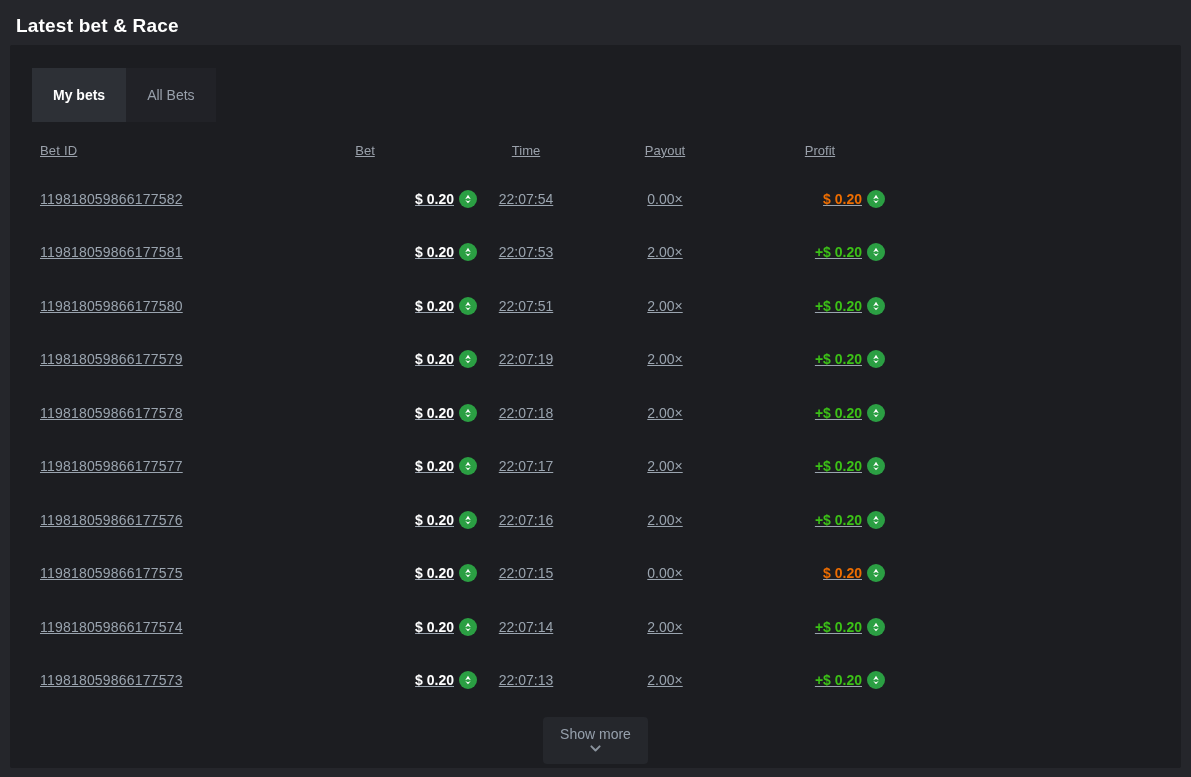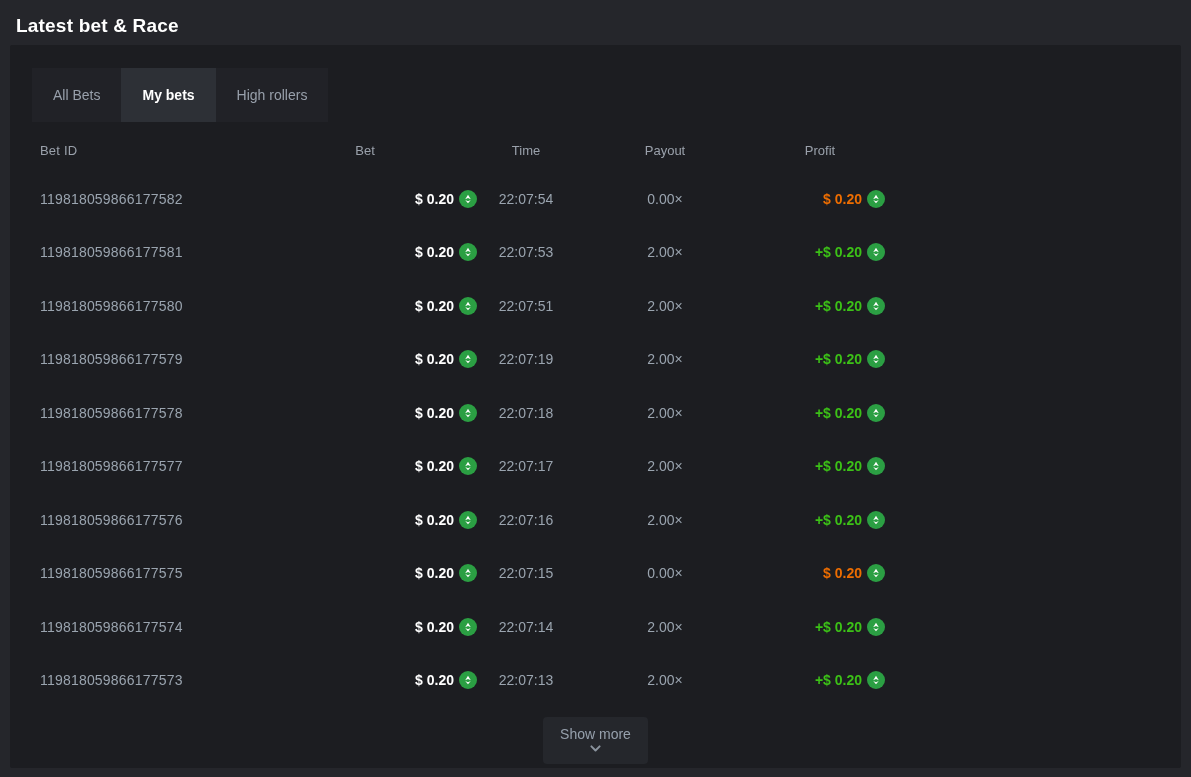--- a/index.html
+++ b/index.html
@@ -38,21 +38,21 @@
   }
   
   .thead,.row{
     display:grid;
     grid-template-columns:230px 207px 98px 180px 130px 1fr;
     align-items:center;
     padding:0 0 0 10px;
   }
   .thead{height:44px;margin-top:6px;color:#9aa1ab;font-size:13px;}
   .row{height:53.5px;color:#9aa4af;font-size:14px;cursor:pointer;}
-  .cell{min-width:0;}
+  .cell{min-width:0;text-decoration:underline;}
   .c-betid{text-align:left;letter-spacing:.2px;}
   .c-bet{display:flex;justify-content:flex-end;align-items:center;gap:5px;text-align:right;}
   .thead .c-bet{display:block;text-align:center;padding-right:17px;}
   .c-time{text-align:center;}
   .c-payout{text-align:center;}
   .c-profit{display:flex;justify-content:flex-end;align-items:center;gap:5px;}
   .thead .c-profit{display:block;text-align:center;}
   .bet-amount{color:#ffffff;font-weight:700;}
   .profit-amount{font-weight:700;}
   .profit-amount.win{color:var(--profit-win);}
@@ -74,28 +74,25 @@
 </head>
 <body>
 
 <div class="page-header">
   <span class="page-title">Latest bet &amp; Race</span>
 </div>
 
 <div class="panel">
 
   <div class="tabs">
+    <div class="tab active">
+      <span>My bets</span>
+    </div>
     <div class="tab">
       <span>All Bets</span>
-    </div>
-    <div class="tab active">
-      <span>My bets</span>
-    </div>
-    <div class="tab">
-      <span>High rollers</span>
     </div>
   </div>
 
   <div class="thead">
     <span class="cell c-betid">Bet ID</span>
     <span class="cell c-bet">Bet</span>
     <span class="cell c-time">Time</span>
     <span class="cell c-payout">Payout</span>
     <span class="cell c-profit">Profit</span>
   </div>

